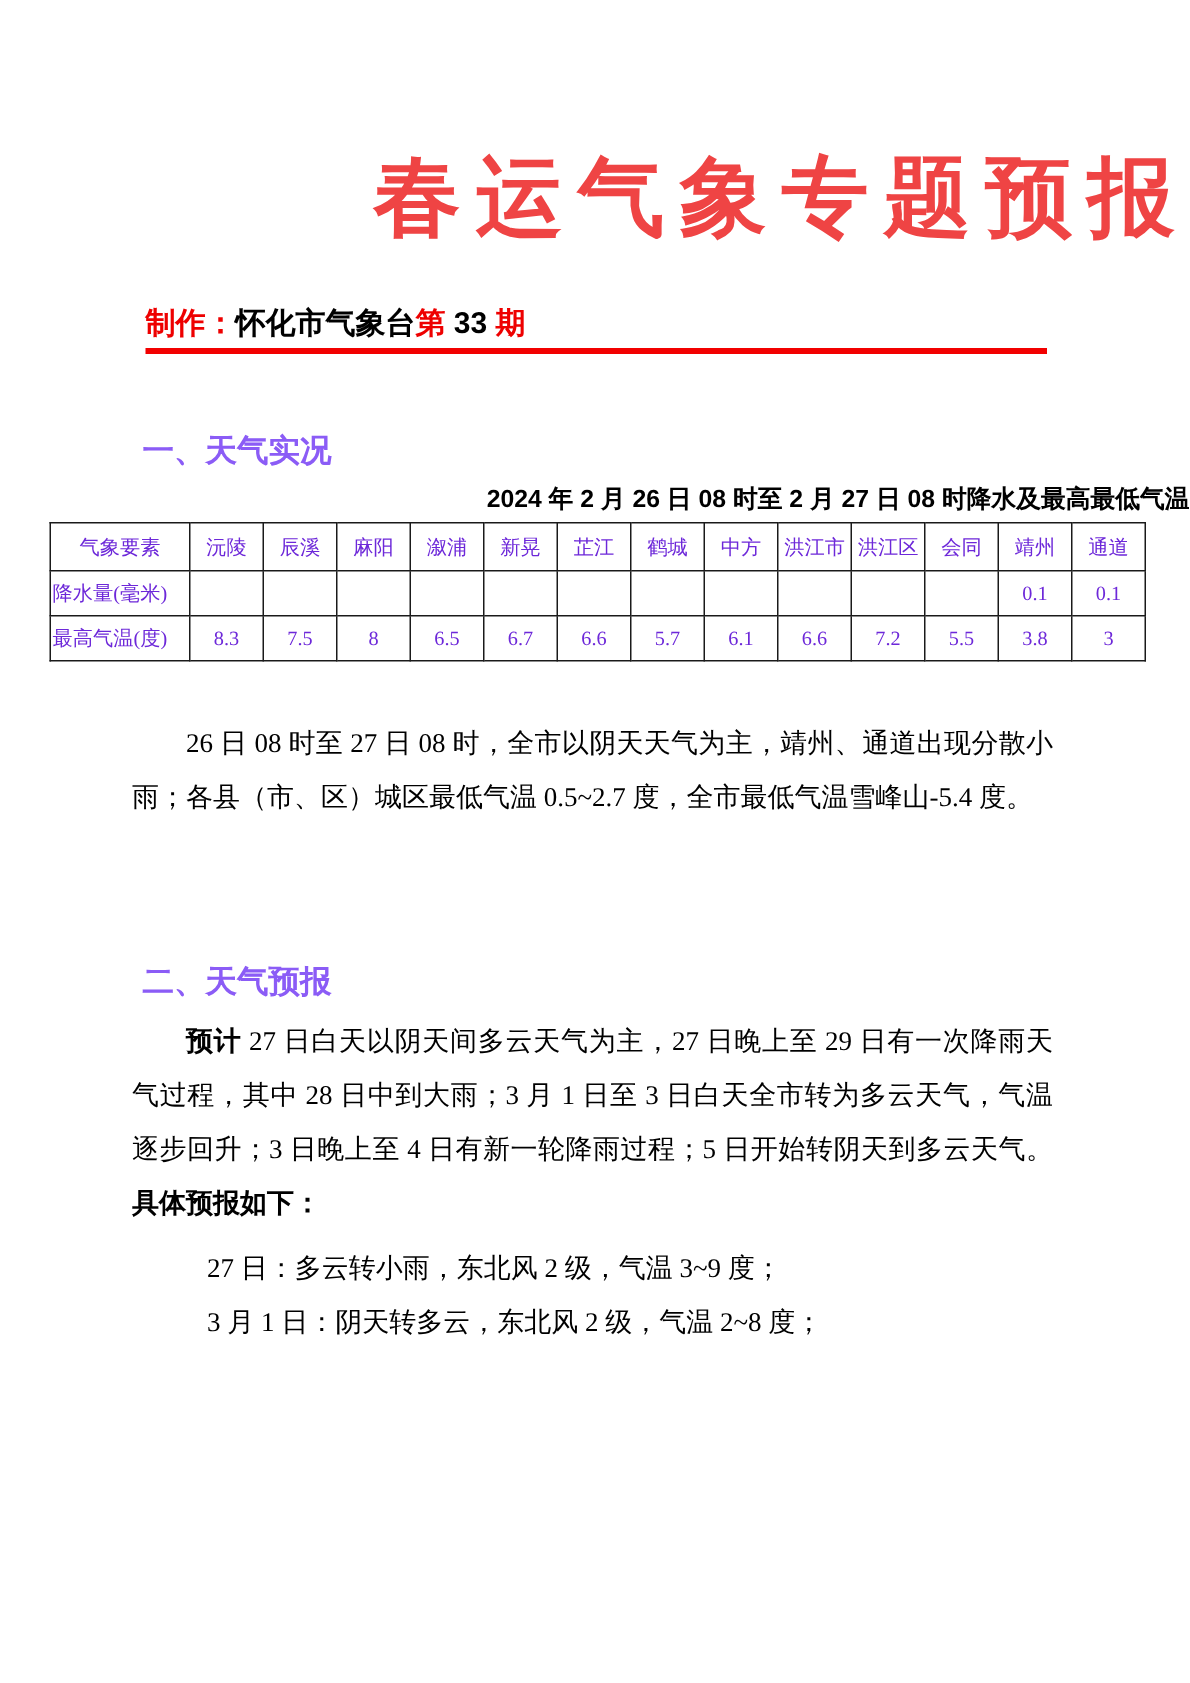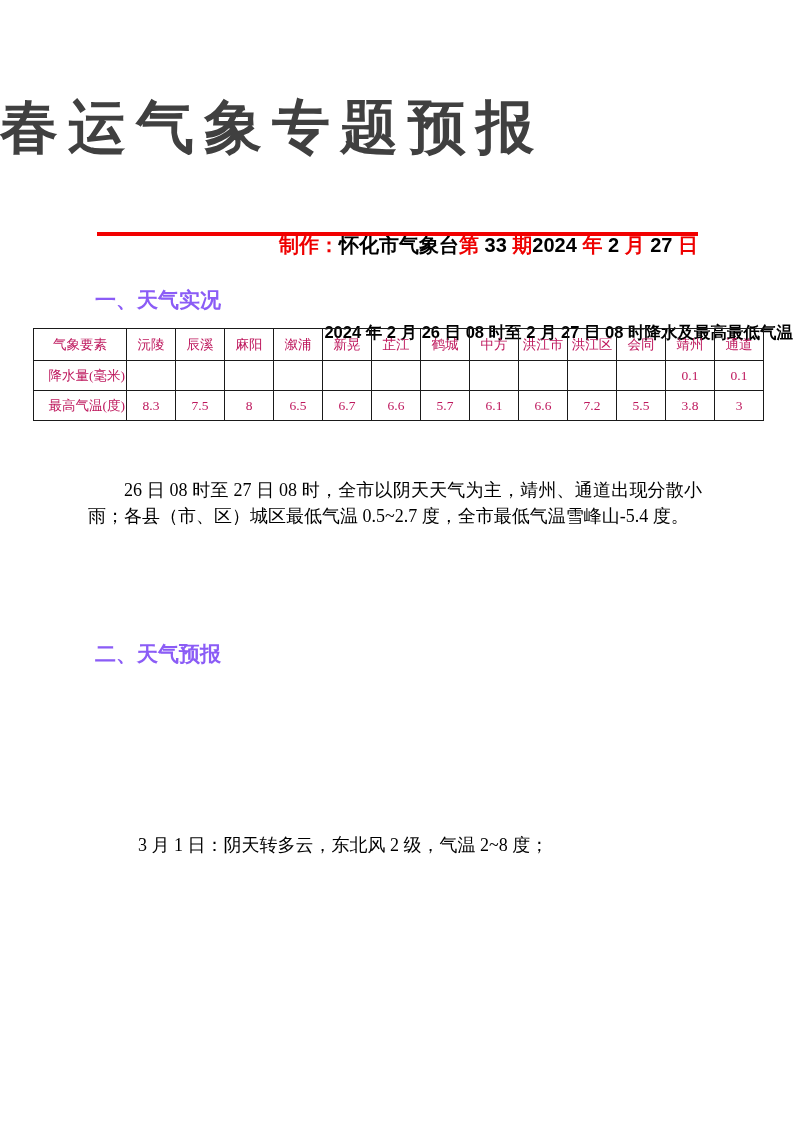--- a/index.html
+++ b/index.html
@@ -12,43 +12,42 @@
     font-family: "Liberation Serif", serif;
     color: #000000;
   }
 
   
   .doc-title {
     position: absolute;
     top: 96px;
     left: 0;
     width: 100%;
-    text-align: left;
-    font-family: Liberation Mono, monospace;
+    text-align: right;
+    font-family: Liberation Sans, sans-serif;
     font-weight: bold;
     font-size: 58px;
     line-height: 72px;
     letter-spacing: 10px;
-    color: #404040;
+    color: #ef4444;
     white-space: nowrap;
   }
   .info-line {
     position: absolute;
     top: 203px;
     left: 97px;
     width: 601px;
     display: flex;
-    justify-content: flex-end;
+    justify-content: flex-start;
     align-items: baseline;
     font-family: "Liberation Sans", sans-serif;
     font-weight: bold;
     font-size: 20px;
     line-height: 26px;
     white-space: nowrap;
-    margin-top: 29px;
   }
   .red { color: #ee0000; }
   .blk { color: #000000; }
   .red-rule {
     position: absolute;
     top: 232px;
     left: 97px;
     width: 601px;
     height: 4px;
     background: #f20000;
@@ -75,48 +74,48 @@
     width: 100%;
     text-align: right;
     font-family: "Liberation Sans", sans-serif;
     font-weight: bold;
     font-size: 16.5px;
     color: #000000;
     white-space: nowrap;
   }
   table.weather {
     position: absolute;
-    top: 328px;
+    top: 348px;
     left: 33px;
     width: 731px;
     border-collapse: collapse;
     table-layout: fixed;
     font-family: "Liberation Serif", serif;
     font-size: 13.5px;
-    color: #be185d;
+    color: #6d28d9;
   }
   table.weather th, table.weather td {
     border: 1px solid #1a1a1a;
     text-align: center;
     vertical-align: middle;
     padding: 0 1px;
     font-weight: normal;
     overflow: hidden;
   }
   table.weather tr { height: 30px; }
   table.weather tr.hdr { height: 32px; }
-  table.weather td.rowlabel { text-align: right; }
+  table.weather td.rowlabel { text-align: left; }
 
   
   .body-para {
     position: absolute;
     left: 88px;
     width: 614px;
     font-size: 18px;
-    line-height: 26px;
+    line-height: 36px;
     text-align: justify;
     text-indent: 2em;
     margin: 0;
     color: #000000;
   }
   .p-obs { top: 477px; }
   .p-fc  { top: 676px; }
   .bold-lead { font-family: "Liberation Sans", sans-serif; font-weight: bold; }
 
   
@@ -136,21 +135,20 @@
 </head>
 <body>
 
 <div class="page">
 
   <div class="doc-title">春运气象专题预报</div>
 
   <div class="info-line">
     <span><span class="red">制作：</span><span class="blk">怀化市气象台</span></span>
     <span><span class="red">第</span><span class="blk"> 33 </span><span class="red">期</span></span>
-    <span><span class="blk">2024 </span><span class="red">年</span><span class="blk"> 2 </span><span class="red">月</span><span class="blk"> 27 </span><span class="red">日</span></span>
   </div>
 
   <div class="red-rule"></div>
 
   <div class="section-heading h-sec1">一、天气实况</div>
 
   <div class="table-title">2024 年 2 月 26 日 08 时至 2 月 27 日 08 时降水及最高最低气温</div>
 
   <table class="weather">
     <colgroup>
@@ -218,18 +216,20 @@
         <td>3.8</td>
         <td>3</td>
       </tr>
     </tbody>
   </table>
 
   <p class="body-para p-obs">26 日 08 时至 27 日 08 时，全市以阴天天气为主，靖州、通道出现分散小雨；各县（市、区）城区最低气温 0.5~2.7 度，全市最低气温雪峰山-5.4 度。</p>
 
   <div class="section-heading h-sec2">二、天气预报</div>
 
+  <p class="body-para p-fc"><span class="bold-lead">预计</span><span> 27 日白天以阴天间多云天气为主，27 日晚上至 29 日有一次降雨天气过程，其中 28 日中到大雨；3 月 1 日至 3 日白天全市转为多云天气，气温逐步回升；3 日晚上至 4 日有新一轮降雨过程；5 日开始转阴天到多云天气。</span><span class="bold-lead">具体预报如下：</span></p>
 
   <div class="forecast-list">
+    <div class="forecast-item">27 日：多云转小雨，东北风 2 级，气温 3~9 度；</div>
     <div class="forecast-item">3 月 1 日：阴天转多云，东北风 2 级，气温 2~8 度；</div>
   </div>
 
 </div>
 
 </body></html>

